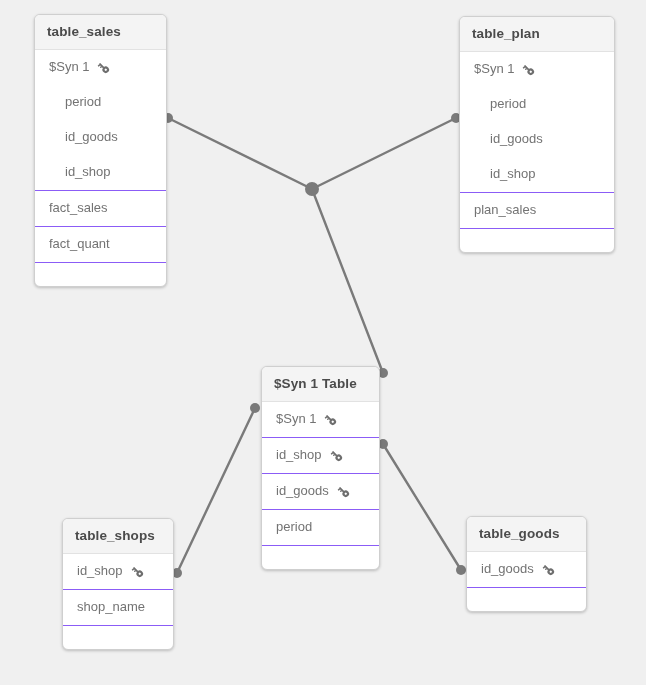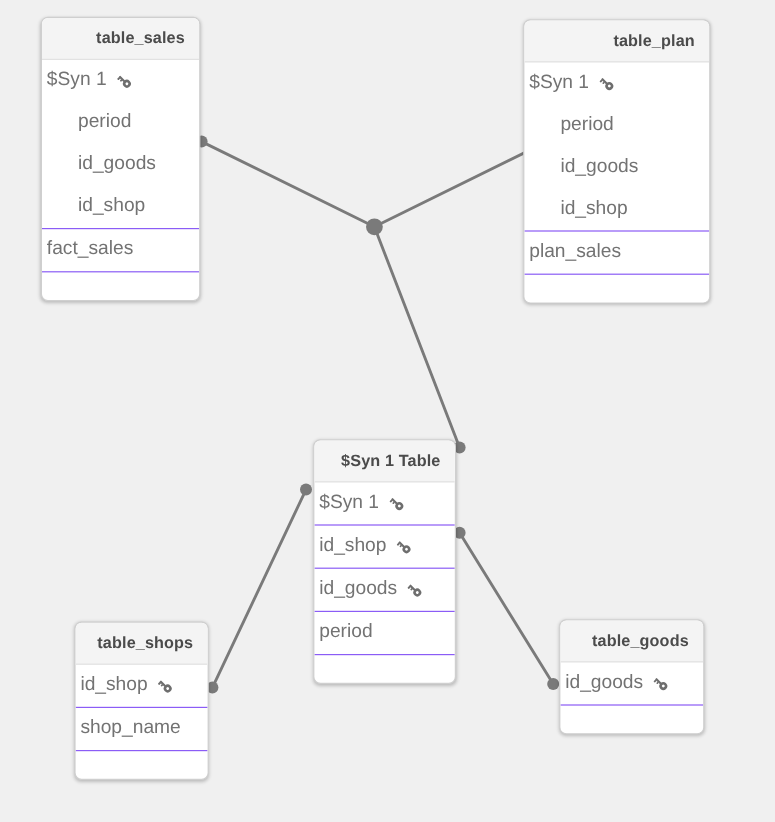--- a/index.html
+++ b/index.html
@@ -38,26 +38,25 @@
   }
   .tbl-header {
     background: #f4f4f4;
     border-bottom: 1px solid #e2e2e2;
     font-weight: bold;
     font-size: 13.5px;
     color: #4b4b4b;
     padding: 9px 12px 10px 12px;
     letter-spacing: 0.1px;
     white-space: nowrap;
-    text-align: right;
   }
   .row {
-    font-size: 16px;
+    font-size: 13px;
     color: #737373;
-    padding: 7px 12px 8px 4px;
+    padding: 7px 12px 8px 14px;
     white-space: nowrap;
     display: flex;
     align-items: center;
     line-height: 20px;
   }
   .row.divided {
     border-top: 1px solid #8b5cf6;
   }
   .row.sub {
     padding-left: 30px;
@@ -71,21 +70,21 @@
     display: inline-block;
     width: 15px;
     height: 15px;
     margin-left: 7px;
     flex: 0 0 auto;
   }
   .keyicon svg { display: block; }
 
   
   #table-sales  { left: 34px;  top: 14px;  width: 133px; }
-  #table-plan   { left: 436px; top: 16px;  width: 156px; }
+  #table-plan   { left: 459px; top: 16px;  width: 156px; }
   #syn-table    { left: 261px; top: 320px; width: 119px; margin-top: 46px; }
   #table-shops  { left: 62px;  top: 518px; width: 112px; }
   #table-goods  { left: 466px; top: 516px; width: 121px; }
 </style>
 </head>
 <body>
 
 <div id="canvas">
 
   <svg id="links" viewBox="0 0 646 685" width="646" height="685" xmlns="http://www.w3.org/2000/svg">
@@ -130,20 +129,23 @@
         </div>
         <div class="row sub">
           <span>id_goods</span>
         </div>
         <div class="row sub">
           <span>id_shop</span>
         </div>
         <div class="row divided">
           <span>fact_sales</span>
         </div>
+        <div class="row divided">
+          <span>fact_quant</span>
+        </div>
         <div class="row divided empty"></div>
       </div>
   </div>
 
   <div class="tbl" id="table-plan">
     <div class="tbl-header">table_plan</div>
     <div class="tbl-rows">
         <div class="row">
           <span>$Syn 1</span>
           <span class="keyicon">

